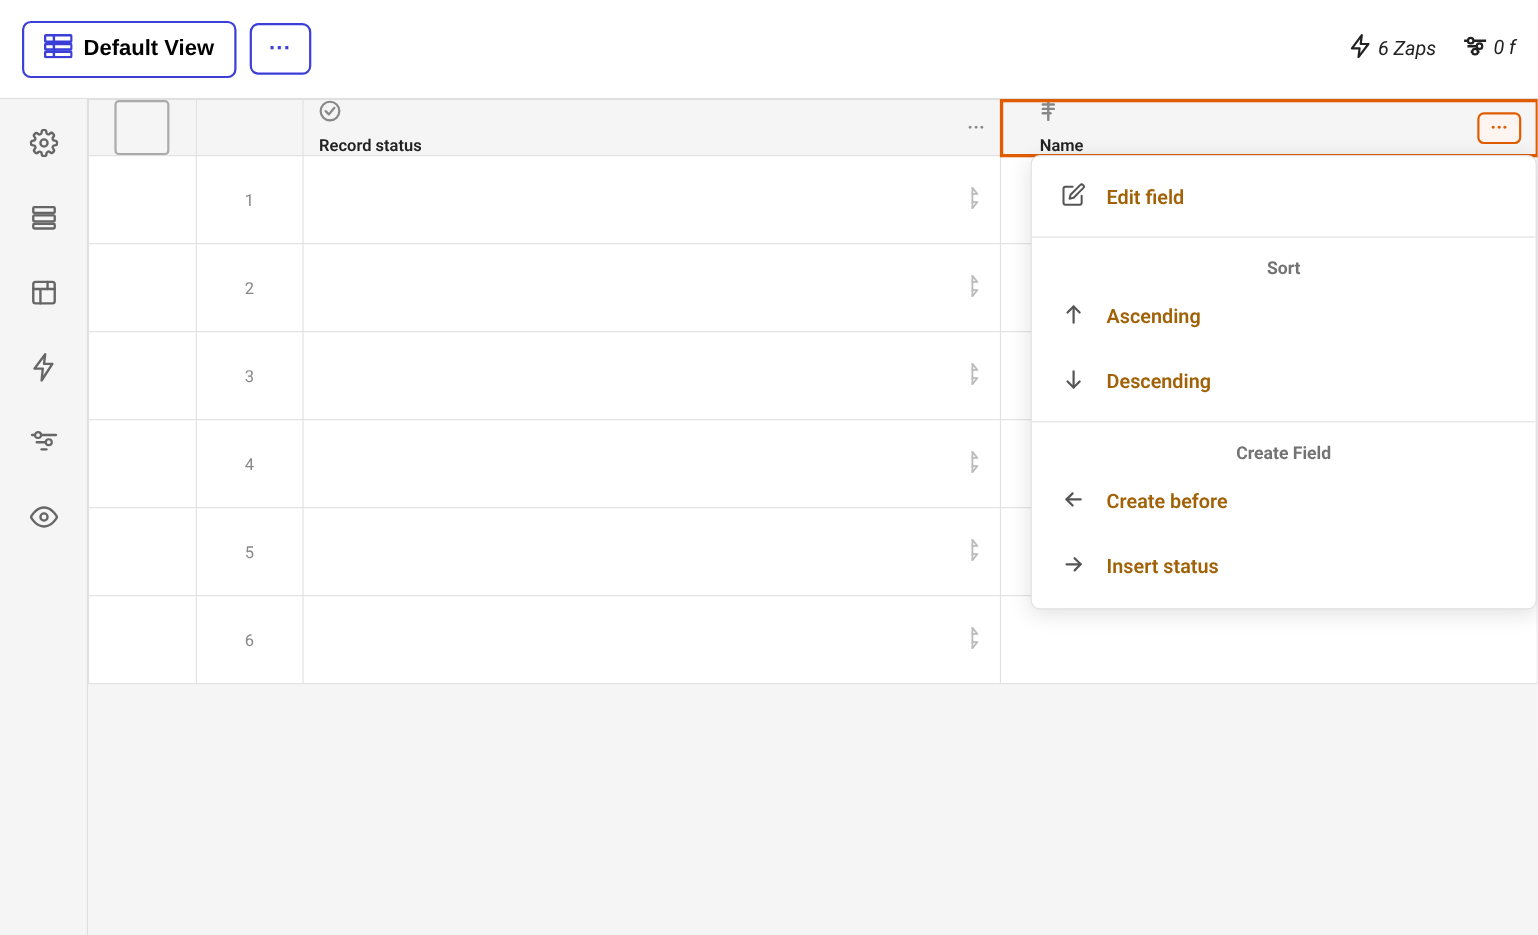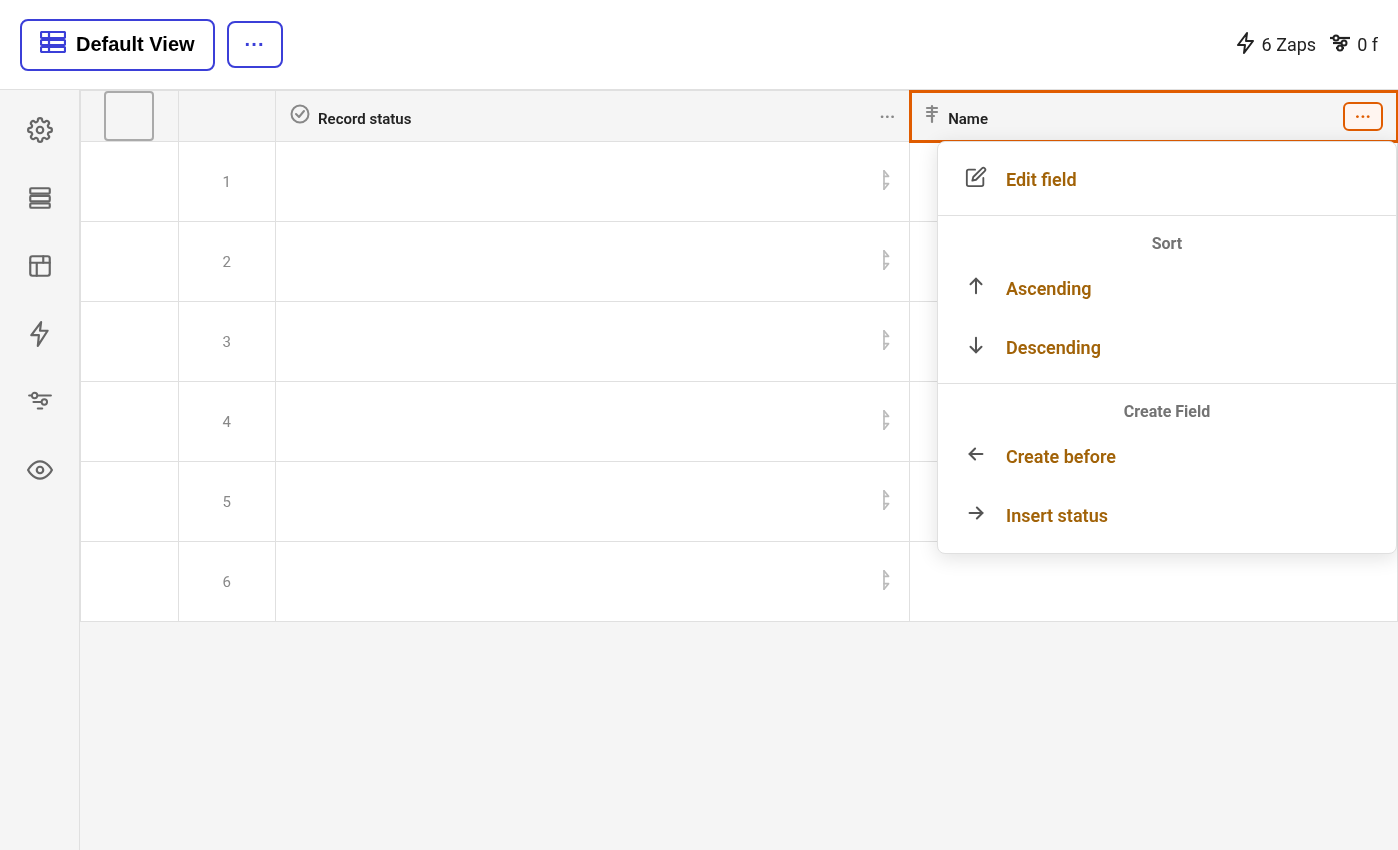--- a/index.html
+++ b/index.html
@@ -45,21 +45,22 @@
       background: #fff;
       color: #3b3fd8;
       font-size: 20px;
       cursor: pointer;
       font-weight: 700;
     }
     .toolbar-right {
       margin-left: auto;
       display: flex;
       align-items: center;
-      gap: 13px;
+      gap: 24px;
+      font-style: italic;
     }
     .toolbar-zaps {
       display: flex;
       align-items: center;
       gap: 6px;
       font-size: 18px;
       color: #222;
     }
     .toolbar-filters {
       display: flex;
@@ -141,34 +142,36 @@
 
     .th-inner {
       display: flex;
       align-items: center;
       justify-content: space-between;
       padding: 0 14px;
       height: 100%;
     }
     .th-left {
       display: flex;
-      align-items: flex-end;
+      align-items: flex-start;
       gap: 8px;
+      flex-direction: column;
     }
     .th-more {
       color: #888;
       font-size: 18px;
       cursor: pointer;
     }
 
     
     .name-col-header {
       position: relative;
       outline: 3px solid #e05c00;
       outline-offset: -2px;
+      padding-left: 21px;
     }
 
     .checkbox-th {
       width: 50px;
       height: 50px;
       border: 2px solid #aaa;
       border-radius: 4px;
       display: inline-block;
     }
 

